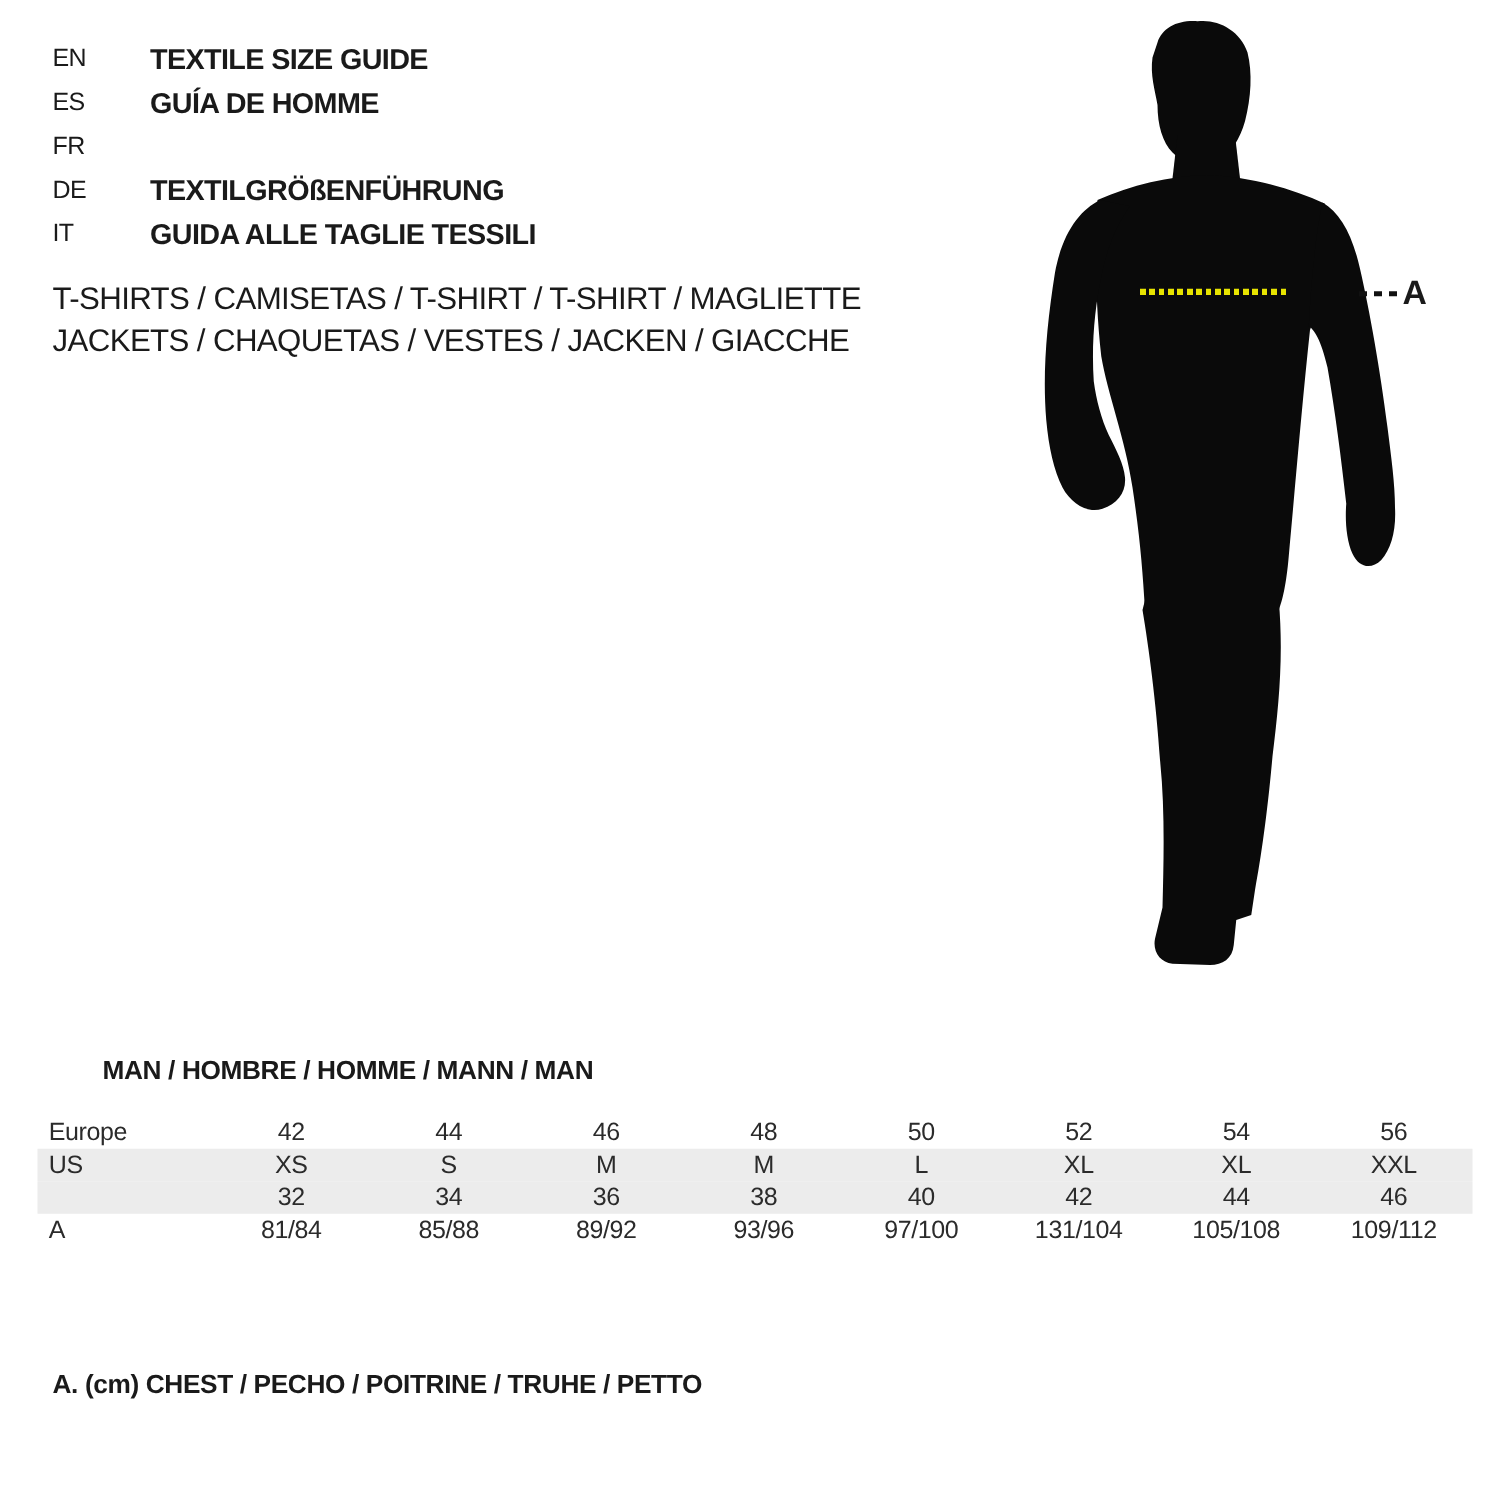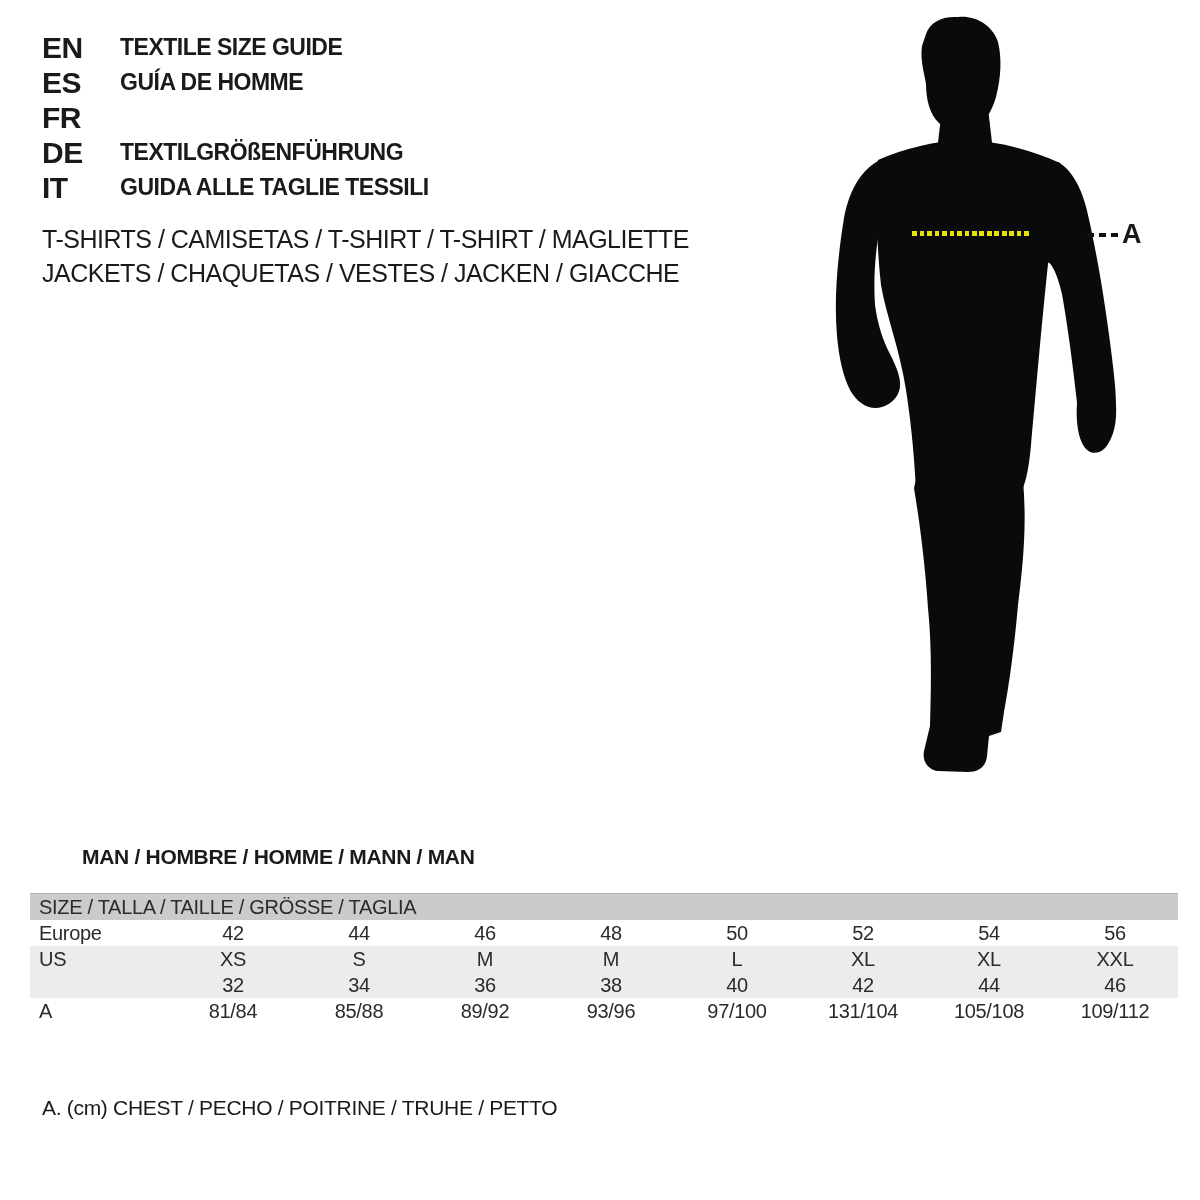--- a/index.html
+++ b/index.html
@@ -8,21 +8,21 @@
     width:1200px;height:1200px;
     background:#ffffff;
     font-family:"Liberation Sans", sans-serif;
     color:#1a1a1a;
     overflow:hidden;
   }
 
   
   .lang-block{position:absolute;left:42px;top:30px;}
   .lang-row{display:flex;height:35px;align-items:center;}
-  .lang-code{width:78px;font-size:30px;font-weight:700;letter-spacing:-0.5px;}
+  .lang-code{width:78px;font-size:20px;font-weight:400;letter-spacing:-0.5px;}
   .lang-label{font-size:23px;font-weight:700;letter-spacing:-0.5px;white-space:nowrap;}
 
   
   .product-block{position:absolute;left:42px;top:222px;}
   .product-line{font-size:25px;font-weight:400;letter-spacing:-0.5px;line-height:34px;white-space:nowrap;}
 
   
   .figure-svg{position:absolute;left:820px;top:10px;width:320px;height:790px;}
 
   .chest-line{
@@ -56,21 +56,21 @@
     letter-spacing:-0.3px;white-space:nowrap;
   }
   .trow{display:flex;height:26px;align-items:center;font-size:20px;color:#2b2b2b;}
   .trow.shaded{background:#ececec;}
   .tlabel{width:140px;box-sizing:border-box;padding-left:9px;letter-spacing:-0.3px;}
   .tcell{flex:1;text-align:center;letter-spacing:-0.3px;}
 
   
   .footnote{
     position:absolute;left:42px;top:1096px;
-    font-size:21px;font-weight:400;letter-spacing:-0.3px;white-space:nowrap;
+    font-size:21px;font-weight:700;letter-spacing:-0.3px;white-space:nowrap;
   }
 </style>
 </head>
 <body>
 
 <div class="canvas">
 
   <div class="lang-block">
     <div class="lang-row">
       <span class="lang-code">EN</span>
@@ -109,21 +109,20 @@
     </g>
   </svg>
 
   <div class="chest-line"></div>
   <div class="callout-dashes"></div>
   <div class="a-label">A</div>
 
   <div class="section-title">MAN / HOMBRE / HOMME / MANN / MAN</div>
 
   <div class="size-table">
-    <div class="thead">SIZE / TALLA / TAILLE / GRÖSSE / TAGLIA</div>
 
     <div class="trow">
       <div class="tlabel">Europe</div>
       <div class="tcell">42</div>
       <div class="tcell">44</div>
       <div class="tcell">46</div>
       <div class="tcell">48</div>
       <div class="tcell">50</div>
       <div class="tcell">52</div>
       <div class="tcell">54</div>

